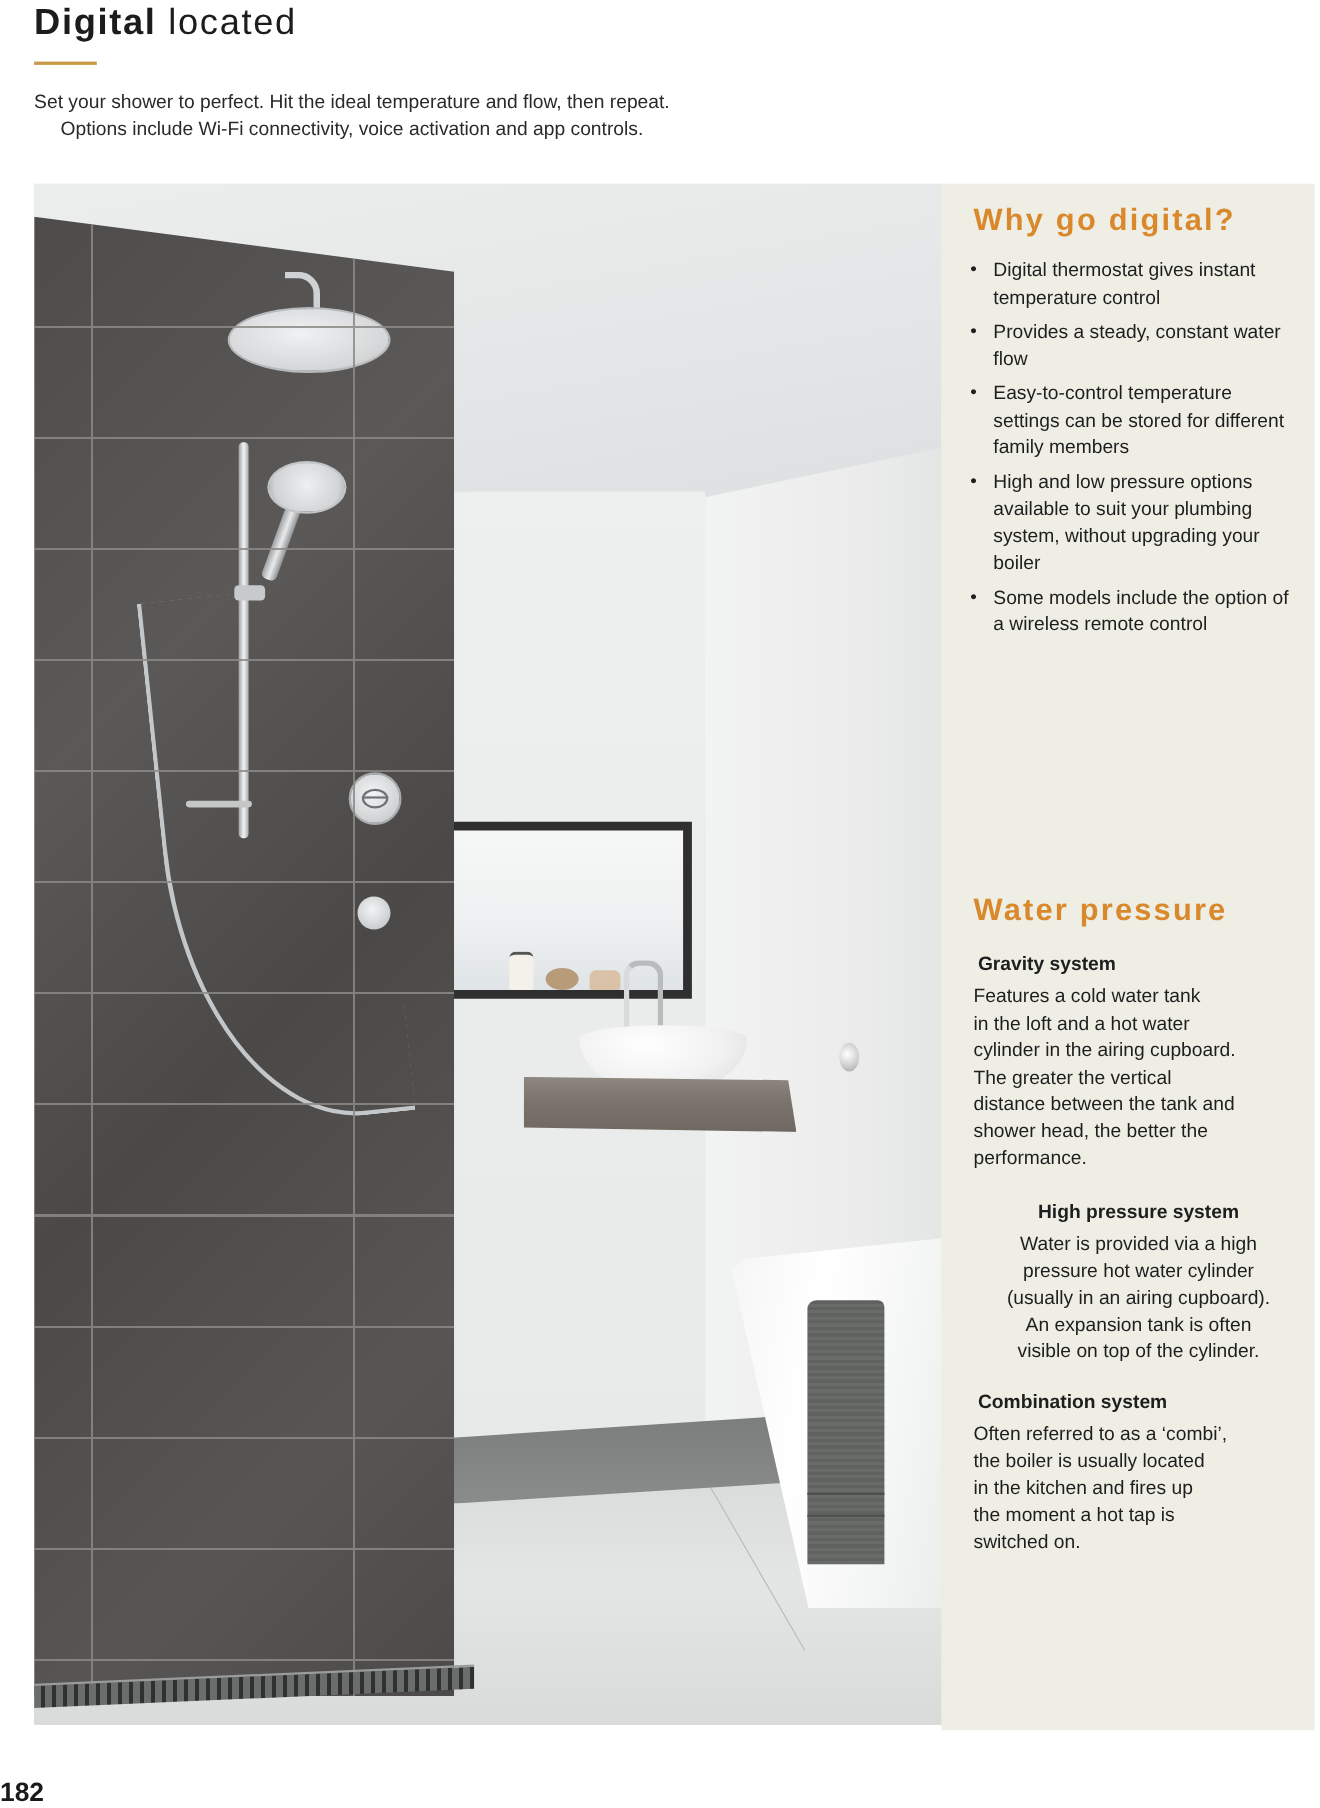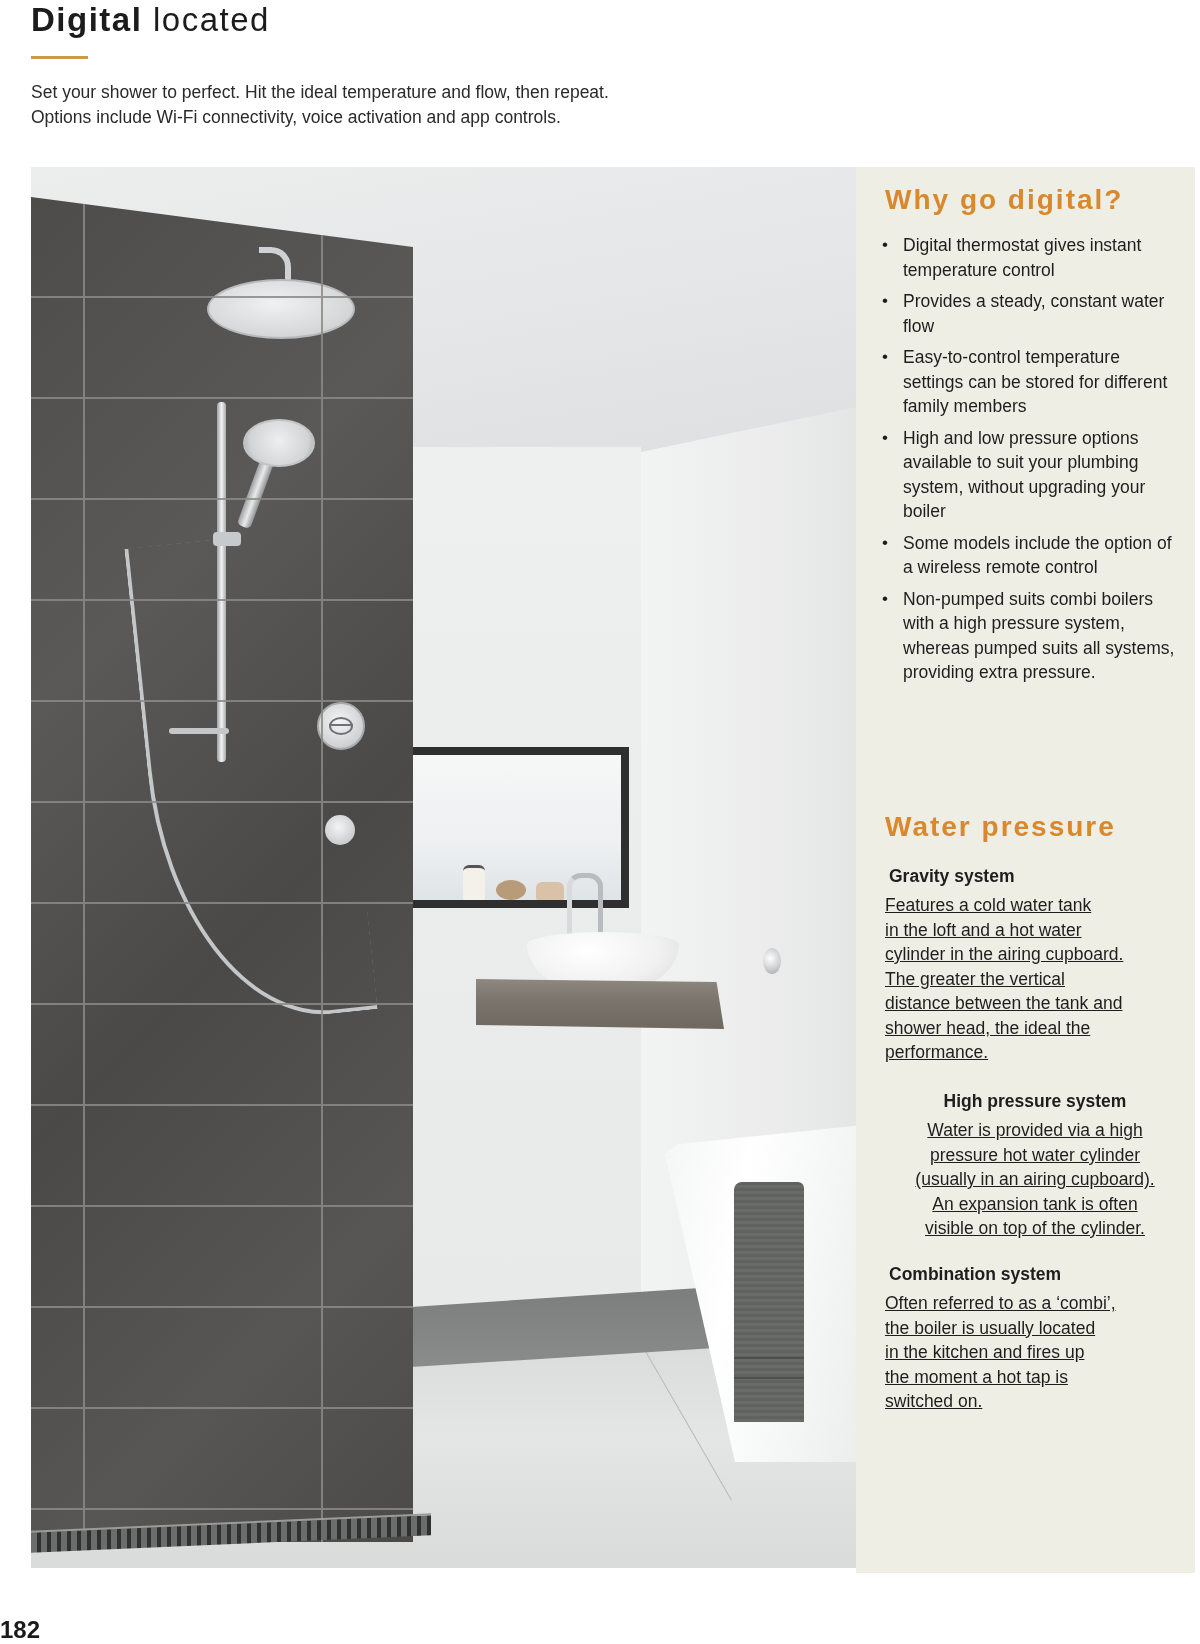--- a/index.html
+++ b/index.html
@@ -3,21 +3,21 @@
 <meta charset="utf-8">
 <style>
   html, body { margin: 0; padding: 0; background: #ffffff; }
   body { width: 1200px; height: 1644px; position: relative; overflow: hidden;
          font-family: "Liberation Sans", "DejaVu Sans", sans-serif; color: #1e1e1e; }
 
   .page-title { position: absolute; left: 31px; top: 0px; font-size: 33px; line-height: 40px;
                 letter-spacing: 1.5px; color: #1c1c1c; margin: 0; font-weight: normal; }
   .page-title .bold { font-weight: bold; }
   .accent-rule { position: absolute; left: 31px; top: 56px; width: 57px; height: 3px; background: #c99a4a; }
-  .intro { position: absolute; left: 31px; top: 80px; font-size: 17.5px; line-height: 25px; color: #2a2a2a; margin: 0; }
+  .intro { position: absolute; left: 31px; top: 80px; font-size: 17.5px; line-height: 25px; color: #2a2a2a; margin: 0; text-align: center; }
   .intro span { display: block; }
 
   
   .photo { position: absolute; left: 31px; top: 167px; width: 825px; height: 1401px; overflow: hidden;
            background: linear-gradient(180deg, #e6e8e8 0%, #e0e2e3 40%, #dfe1e1 70%, #d7d9d9 100%); }
   .ceiling { position: absolute; left: 0; top: 0; width: 825px; height: 310px;
              background: linear-gradient(170deg, #eceeee 0%, #e3e5e6 60%, #dcdfe0 100%); }
   .back-wall { position: absolute; left: 380px; top: 280px; width: 230px; height: 1000px;
                background: linear-gradient(180deg, #eef0f0 0%, #e7e9e9 100%); }
   .right-wall { position: absolute; left: 610px; top: 240px; width: 215px; height: 1060px;
@@ -95,21 +95,21 @@
   
   .panel { position: absolute; left: 856px; top: 167px; width: 339px; height: 1406px; background: #eeeee5; }
   .panel-heading { position: absolute; left: 29px; margin: 0; font-size: 28px; line-height: 34px; font-weight: bold;
                    letter-spacing: 2px; color: #d9882b; }
   .bullets { position: absolute; left: 24px; top: 66px; width: 300px; margin: 0; padding: 0; list-style: none; }
   .bullets li { position: relative; padding-left: 23px; font-size: 17.5px; line-height: 24.5px; color: #1e1e1e; margin-bottom: 7px; }
   .bullets li::before { content: "•"; position: absolute; left: 2px; top: 0; font-size: 17px; }
   .sub-block { position: absolute; left: 29px; width: 300px; }
   .sub-heading { margin: 4px; font-size: 17.5px; line-height: 25px; font-weight: bold; color: #1e1e1e; }
   .sub-body { margin: 2px 0 0 0; font-size: 17.5px; line-height: 24.5px; color: #1e1e1e; }
-  .sub-body span { display: block; text-decoration: underline; }
+  .sub-body span { display: block; }
 
   .page-number { position: absolute; left: 0px; top: 1619px; font-size: 24px; line-height: 22px; font-weight: bold; color: #1a1a1a; }
 </style>
 </head>
 <body>
 
 <h1 class="page-title"><span class="bold">Digital</span><span> located</span></h1>
 <div class="accent-rule"></div>
 <p class="intro">
   <span>Set your shower to perfect. Hit the ideal temperature and flow, then repeat.</span>
@@ -153,34 +153,33 @@
 </div>
 
 <aside class="panel">
   <h2 class="panel-heading" style="top:16px;">Why go digital?</h2>
   <ul class="bullets">
     <li>Digital thermostat gives instant temperature control</li>
     <li>Provides a steady, constant water flow</li>
     <li>Easy-to-control temperature settings can be stored for different family members</li>
     <li>High and low pressure options available to suit your plumbing system, without upgrading your boiler</li>
     <li>Some models include the option of a wireless remote control</li>
-    <li>Non-pumped suits combi boilers with a high pressure system, whereas pumped suits all systems, providing extra pressure.</li>
   </ul>
 
   <h2 class="panel-heading" style="top:643px;">Water pressure</h2>
 
   <div class="sub-block" style="top:693px;">
     <h3 class="sub-heading">Gravity system</h3>
     <p class="sub-body">
       <span>Features a cold water tank</span>
       <span>in the loft and a hot water</span>
       <span>cylinder in the airing cupboard.</span>
       <span>The greater the vertical</span>
       <span>distance between the tank and</span>
-      <span>shower head, the ideal the</span>
+      <span>shower head, the better the</span>
       <span>performance.</span>
     </p>
   </div>
 
   <div class="sub-block" style="top:918px;text-align:center;">
     <h3 class="sub-heading">High pressure system</h3>
     <p class="sub-body">
       <span>Water is provided via a high</span>
       <span>pressure hot water cylinder</span>
       <span>(usually in an airing cupboard).</span>

